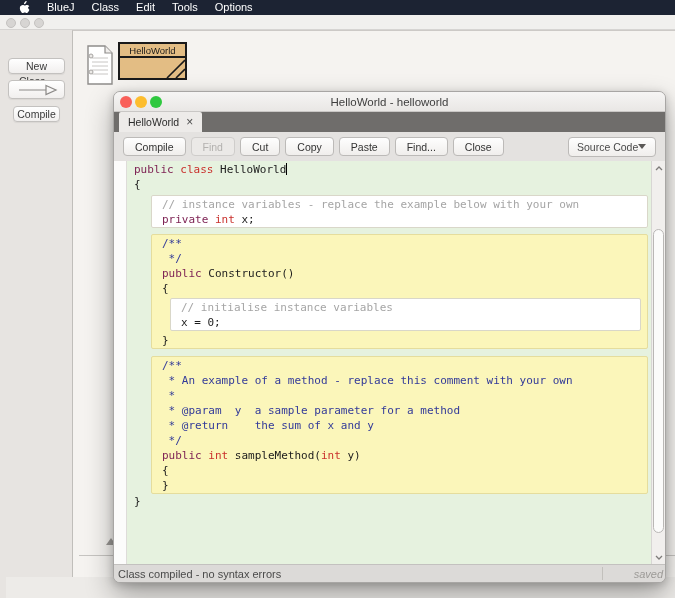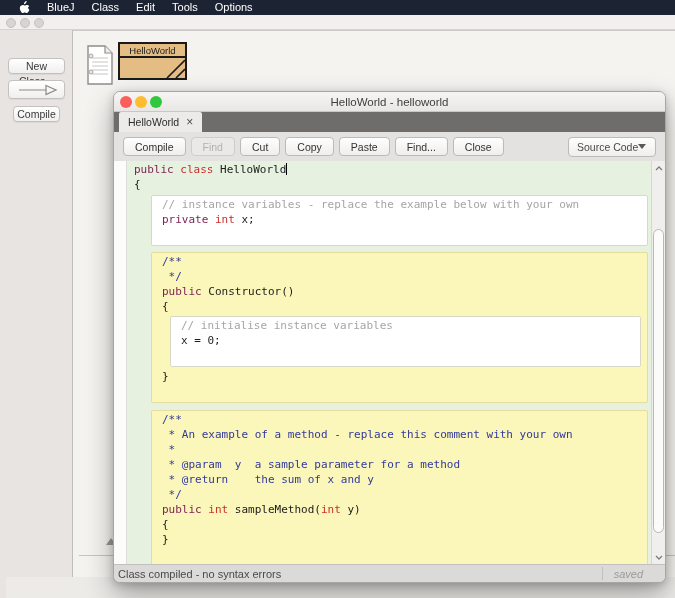--- a/index.html
+++ b/index.html
@@ -79,39 +79,39 @@
     background:var(--scope_green,#e6f2df); padding:1px 0 0 6px;
     font-family:"DejaVu Sans Mono", monospace; font-size:11px; }
   .cl { line-height:15px; white-space:pre; }
   .tk.pl { color:#1c1c1c; }
   .tk.kw1 { color:var(--kw1,#7f2455); }
   .tk.kw2 { color:var(--kw2,#c9302c); }
   .tk.com { color:var(--comment,#a5a5a5); }
   .tk.jdoc { color:var(--javadoc,#323a99); }
   .caret { display:inline-block; width:1px; height:12px; background:#000; vertical-align:-2px; }
 
-  .scope-box { border:1px solid; border-radius:2px; margin-left:17px; margin-right:3px; padding:1px 4px 18px 10px; }
+  .scope-box { border:1px solid; border-radius:2px; margin-left:17px; margin-right:3px; padding:1px 4px 0 10px; }
   .scope-box.white { background:#ffffff; border-color:#d9d7c9; }
   .scope-box.yellow { background:var(--scope_yellow,#fbf6ba); border-color:#e5dd9d; }
   .scope-box.instance-box { margin-top:3px; margin-bottom:2px; }
   .scope-box.constructor-box { margin-top:6px; margin-bottom:0; }
   .scope-box.method-box { margin-top:7px; margin-bottom:0; }
   .scope-box.inner { margin-left:8px; margin-right:2px; margin-top:2px; margin-bottom:2px; }
 
   .scrollbar { position:absolute; right:0; top:0; bottom:0; width:14px; background:#f1efed; border-left:1px solid #d8d6d4; }
   .sb-up { position:absolute; top:1px; left:0; width:13px; height:12px; display:flex; align-items:center; justify-content:center; }
   .sb-down { position:absolute; bottom:1px; left:0; width:13px; height:12px; display:flex; align-items:center; justify-content:center; }
   .sb-thumb { position:absolute; left:1px; top:68px; width:11px; height:304px; background:#fbfbfa;
     border:1px solid #b9b7b5; border-radius:6px; }
 
   .ed-status { height:18px; background:#dcdad8; border-top:1px solid #c3c1bf; flex:0 0 auto;
     display:flex; align-items:center; position:relative; }
   .status-msg { font-size:11px; color:#4a4a4a; padding-left:4px; }
   .status-div { position:absolute; right:62px; top:2px; bottom:2px; width:1px; background:#c2c0bc; }
-  .status-saved { position:absolute; right:22px; font-size:11px; font-style:italic; color:#9c9a97; }
+  .status-saved { position:absolute; right:2px; font-size:11px; font-style:italic; color:#9c9a97; }
 </style>
 </head>
 <body style="--class_box: #e3bd84; --scope_green: #e6f2df; --scope_yellow: #fbf6ba; --kw1: #7f2455; --kw2: #c9302c; --comment: #a5a5a5; --javadoc: #323a99; --light_red: #f9605a; --light_yellow: #fdbd2e; --light_green: #2fc83f;">
 
 <div class="menubar">
   <span class="apple">
     <svg width="12" height="14" viewBox="0 0 13 15">
         <path fill="#ffffff" d="M8.5 2.3c.6-.7 1-1.6.9-2.3-.8 0-1.7.5-2.2 1.2-.5.6-.9 1.5-.8 2.3.9 0 1.6-.5 2.1-1.2zM10.8 7.9c0-1.6 1.3-2.4 1.4-2.4-.8-1.1-1.9-1.3-2.4-1.3-1 0-1.9.6-2.4.6-.5 0-1.3-.6-2.2-.6C4 4.2 2 5.1 2 7.4c0 1.4.5 2.9 1.2 3.8.6.9 1.2 1.8 2 1.8.8 0 1.1-.5 2.1-.5 1 0 1.3.5 2.1.5.9 0 1.4-.9 2-1.7.7-1 .9-1.9.9-2-.1 0-1.5-.6-1.5-3.4z"></path>
       </svg>
   </span>

